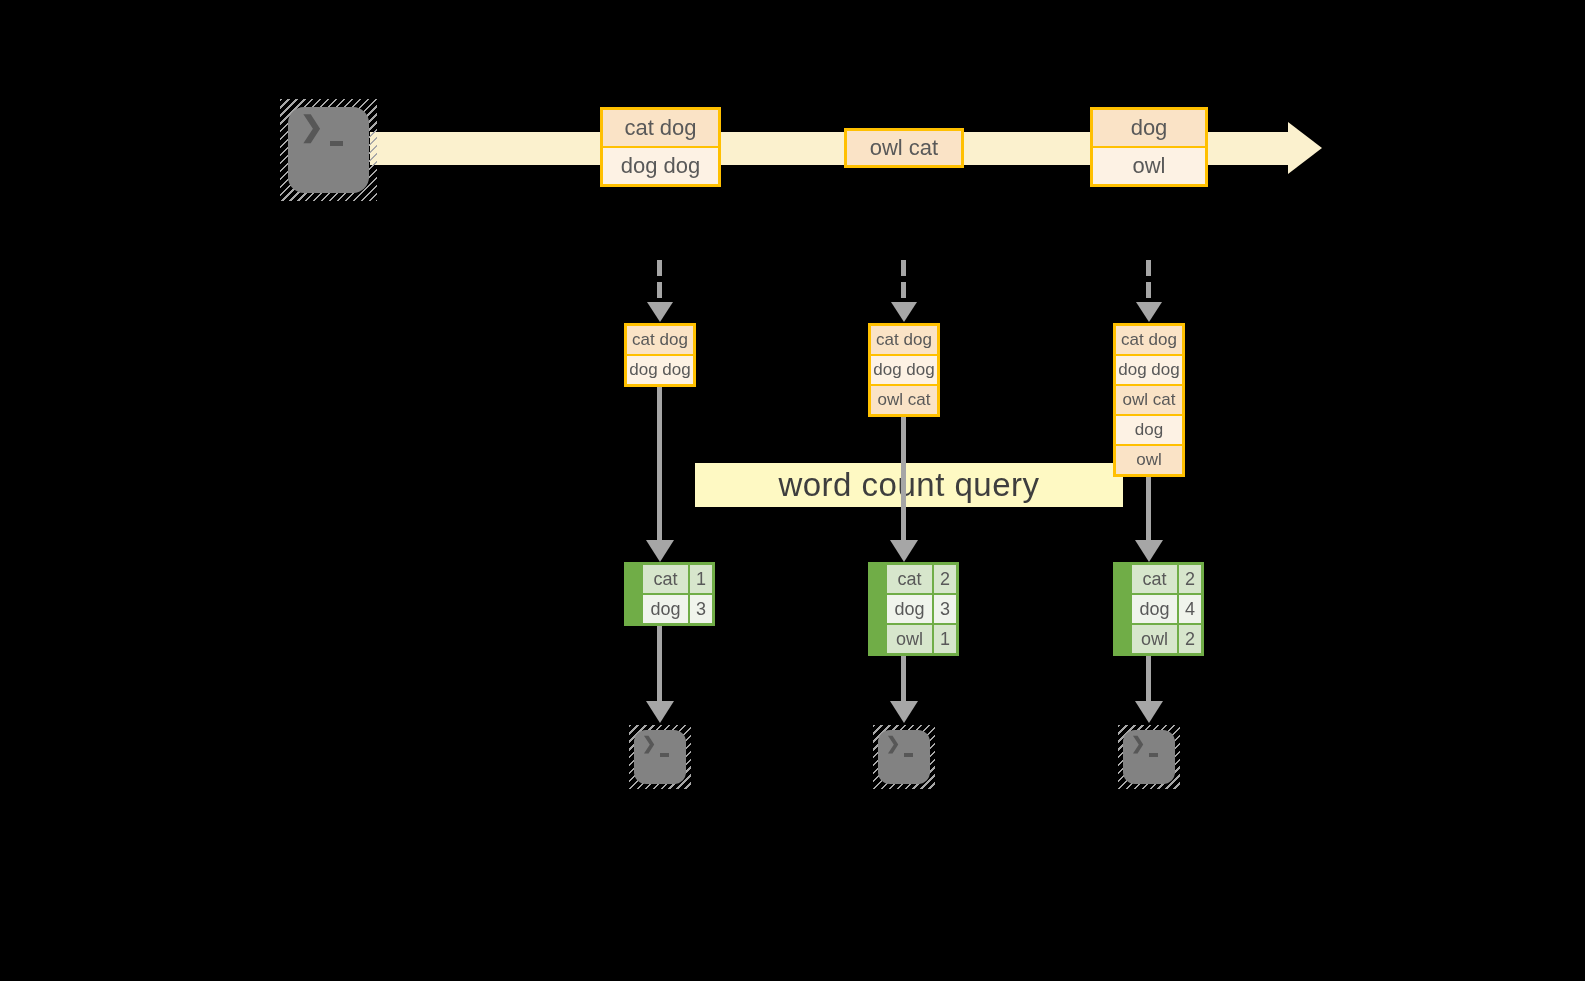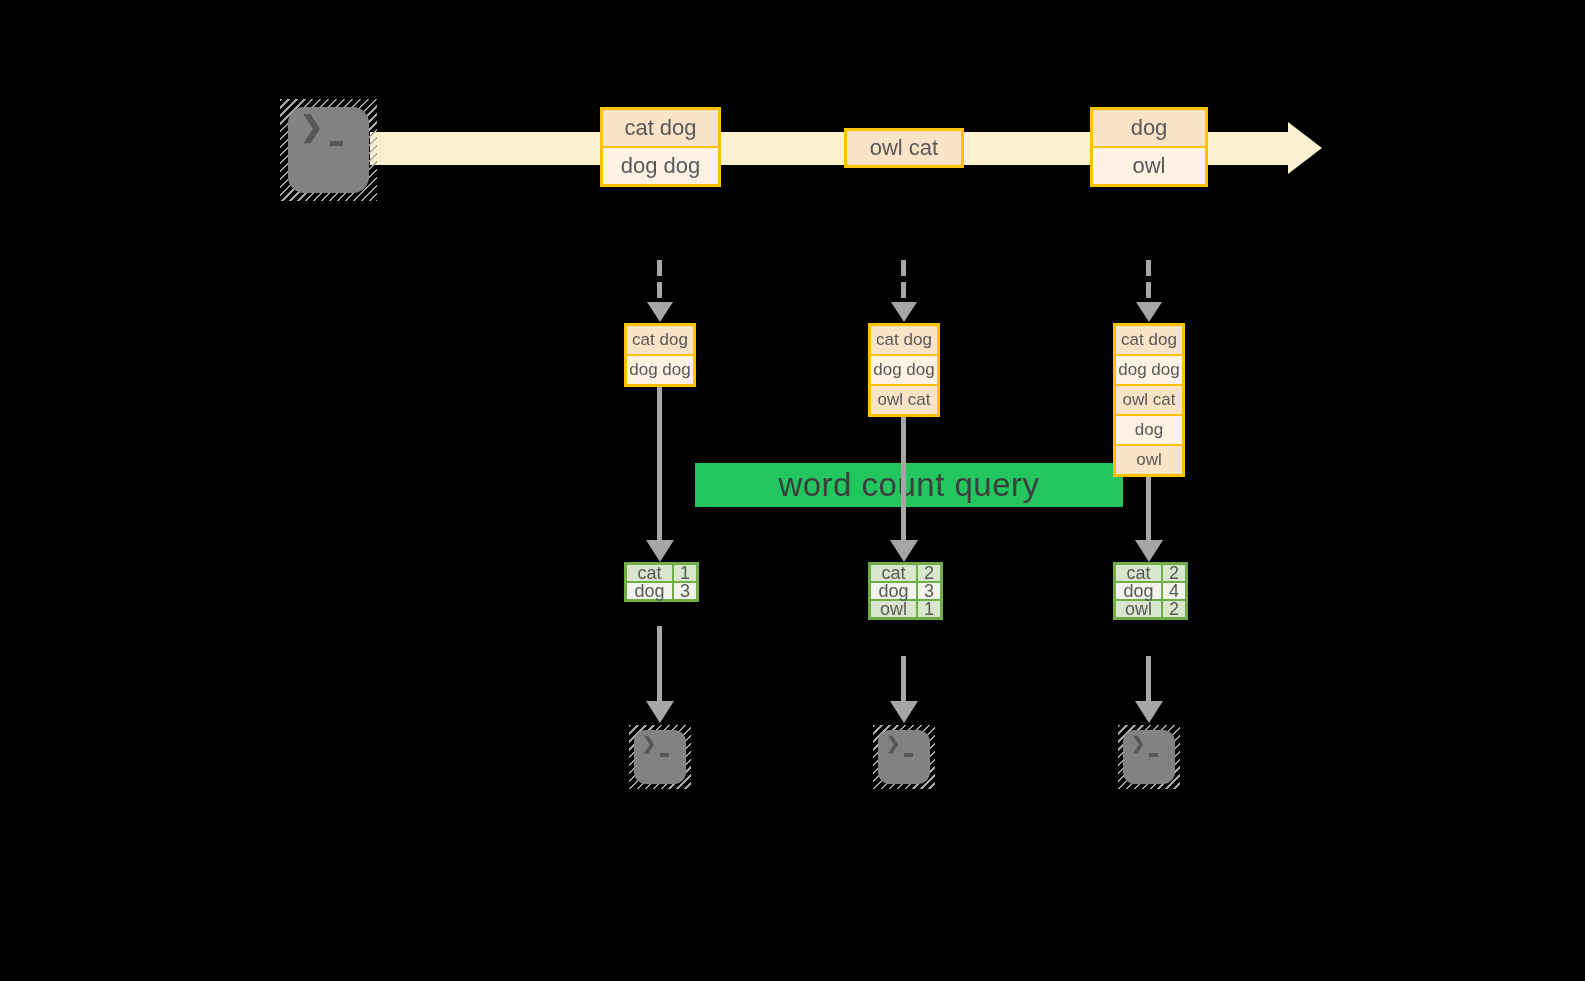--- a/index.html
+++ b/index.html
@@ -28,26 +28,26 @@
   .scell { width:66px; height:28px; font-size:17px; }
   .fdark  { background:#FAE3C6; }
   .flight { background:#FDF2E4; }
   
   .vline { position:absolute; width:5px; background:#A6A6A6; z-index:2; }
   .ahead { position:absolute; width:0; height:0; z-index:2;
     border-left:14px solid transparent; border-right:14px solid transparent; border-top:22px solid #A6A6A6; }
   .dhead { position:absolute; width:0; height:0; z-index:2;
     border-left:13px solid transparent; border-right:13px solid transparent; border-top:20px solid #A6A6A6; }
   
-  .query-band { position:absolute; left:695px; top:463px; width:428px; height:44px; background:#22c55e;
+  .query-band { position:absolute; left:695px; top:463px; width:428px; height:44px; background:#fef9c3;
     display:flex; align-items:center; justify-content:center; z-index:1; }
   .query-label { font-size:33px; font-weight:300; color:#3E3E3E; letter-spacing:0.5px; }
   
   .wtable { position:absolute; border:3px solid #70AD47; background:#70AD47; z-index:3; }
-  .wrow { display:flex; height:16px; }
+  .wrow { display:flex; height:28px;margin-left:16px; }
   .wrow + .wrow { margin-top:2px; }
   .wcell-word { width:45px; margin-right:2px; display:flex; align-items:center; justify-content:center;
     font-size:18px; color:#595959; }
   .wcell-count { width:22px; display:flex; align-items:center; justify-content:center;
     font-size:18px; color:#595959; }
   .gdark  { background:#D7E6CC; }
   .glight { background:#F0F4EC; }
 </style>
 </head>
 <body>

